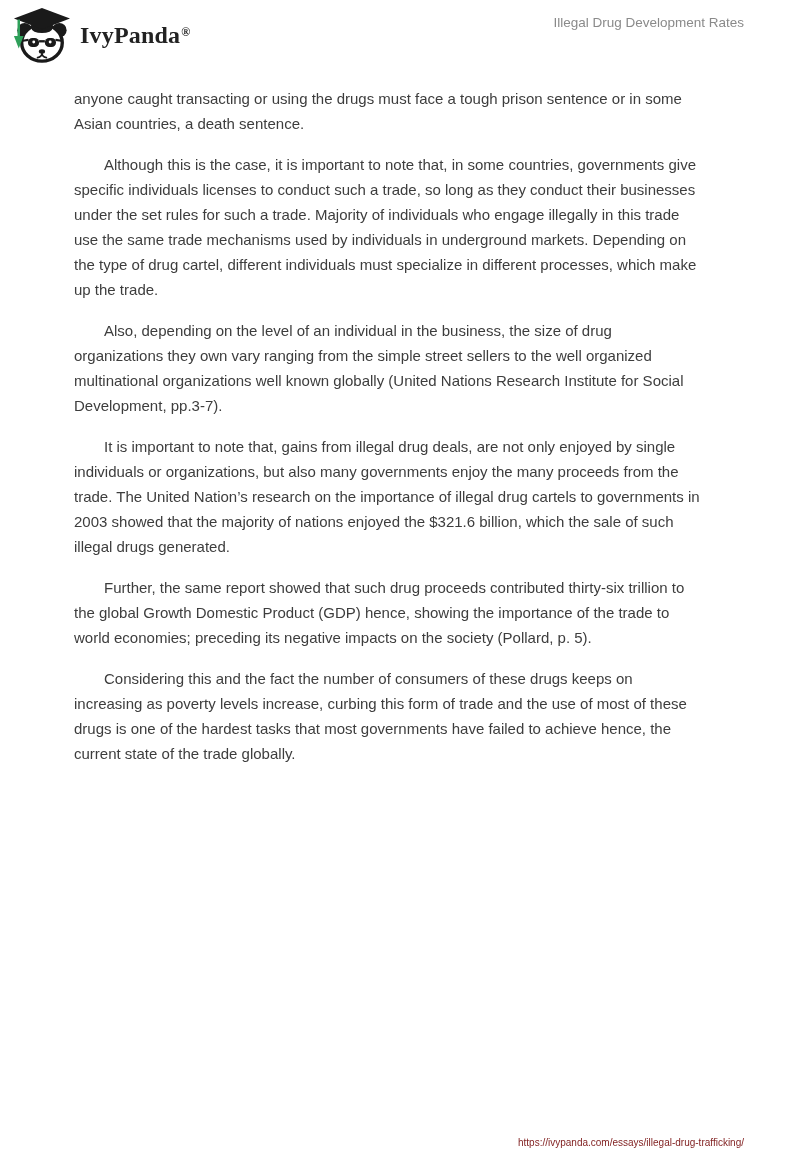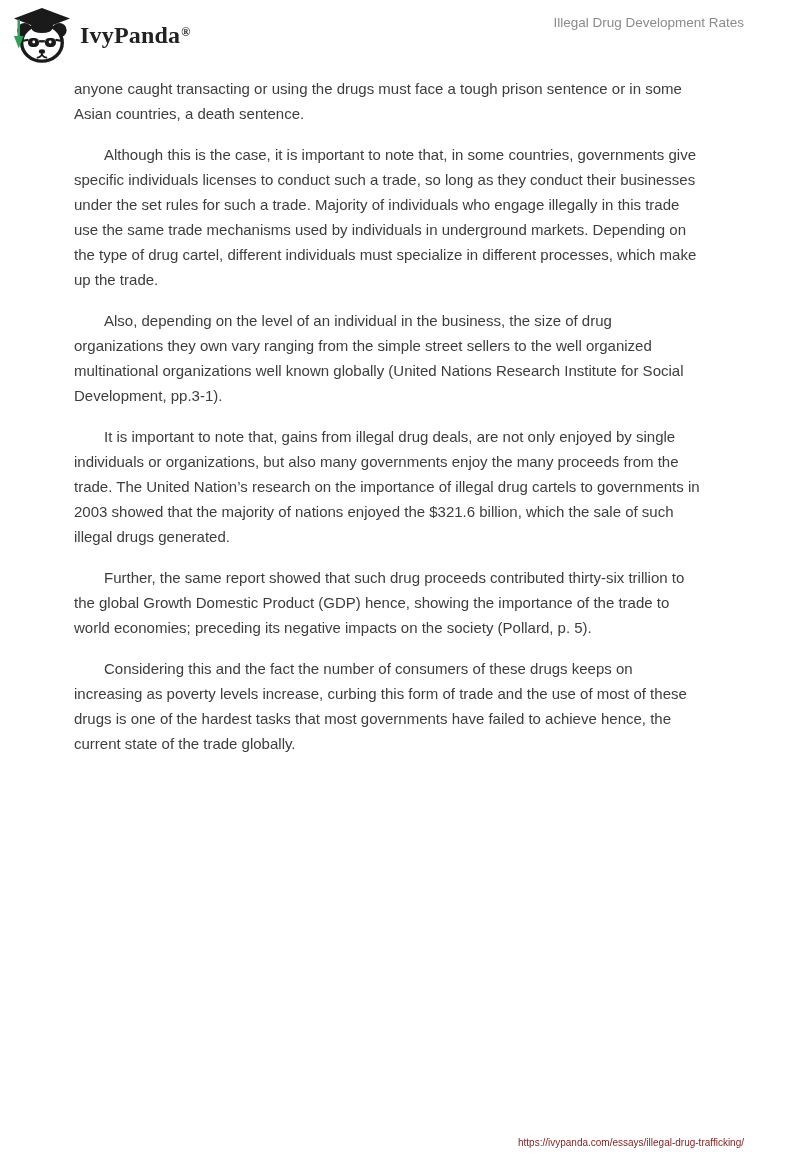--- a/index.html
+++ b/index.html
@@ -40,21 +40,21 @@
     vertical-align: super;
     margin-left: 1px;
   }
   .header-title {
     margin-top: 9px;
     font-size: 13.5px;
     color: #8a8a8a;
   }
   
   .essay {
-    margin: 12px 73px 0 74px;
+    margin: 22px 73px 0 74px;
     font-size: 15px;
     line-height: 25px;
     color: #3d3d3d;
   }
   .essay p {
     margin-bottom: 16px;
   }
   .essay p.indent {
     text-indent: 30px;
   }
@@ -106,21 +106,21 @@
       <span>
         <span class="brand-name">IvyPanda</span><span class="brand-reg">®</span>
       </span>
     </div>
     <div class="header-title">Illegal Drug Development Rates</div>
   </div>
 
   <div class="essay">
       <p>anyone caught transacting or using the drugs must face a tough prison sentence or in some Asian countries, a death sentence.</p>
       <p class="indent">Although this is the case, it is important to note that, in some countries, governments give specific individuals licenses to conduct such a trade, so long as they conduct their businesses under the set rules for such a trade. Majority of individuals who engage illegally in this trade use the same trade mechanisms used by individuals in underground markets. Depending on the type of drug cartel, different individuals must specialize in different processes, which make up the trade.</p>
-      <p class="indent">Also, depending on the level of an individual in the business, the size of drug organizations they own vary ranging from the simple street sellers to the well organized multinational organizations well known globally (United Nations Research Institute for Social Development, pp.3-1).</p>
+      <p class="indent">Also, depending on the level of an individual in the business, the size of drug organizations they own vary ranging from the simple street sellers to the well organized multinational organizations well known globally (United Nations Research Institute for Social Development, pp.3-7).</p>
       <p class="indent">It is important to note that, gains from illegal drug deals, are not only enjoyed by single individuals or organizations, but also many governments enjoy the many proceeds from the trade. The United Nation’s research on the importance of illegal drug cartels to governments in 2003 showed that the majority of nations enjoyed the $321.6 billion, which the sale of such illegal drugs generated.</p>
       <p class="indent">Further, the same report showed that such drug proceeds contributed thirty-six trillion to the global Growth Domestic Product (GDP) hence, showing the importance of the trade to world economies; preceding its negative impacts on the society (Pollard, p. 5).</p>
       <p class="indent">Considering this and the fact the number of consumers of these drugs keeps on increasing as poverty levels increase, curbing this form of trade and the use of most of these drugs is one of the hardest tasks that most governments have failed to achieve hence, the current state of the trade globally.</p>
     </div>
 
   <div class="footer">https://ivypanda.com/essays/illegal-drug-trafficking/</div>
 
 </div>
 
 </body></html>

